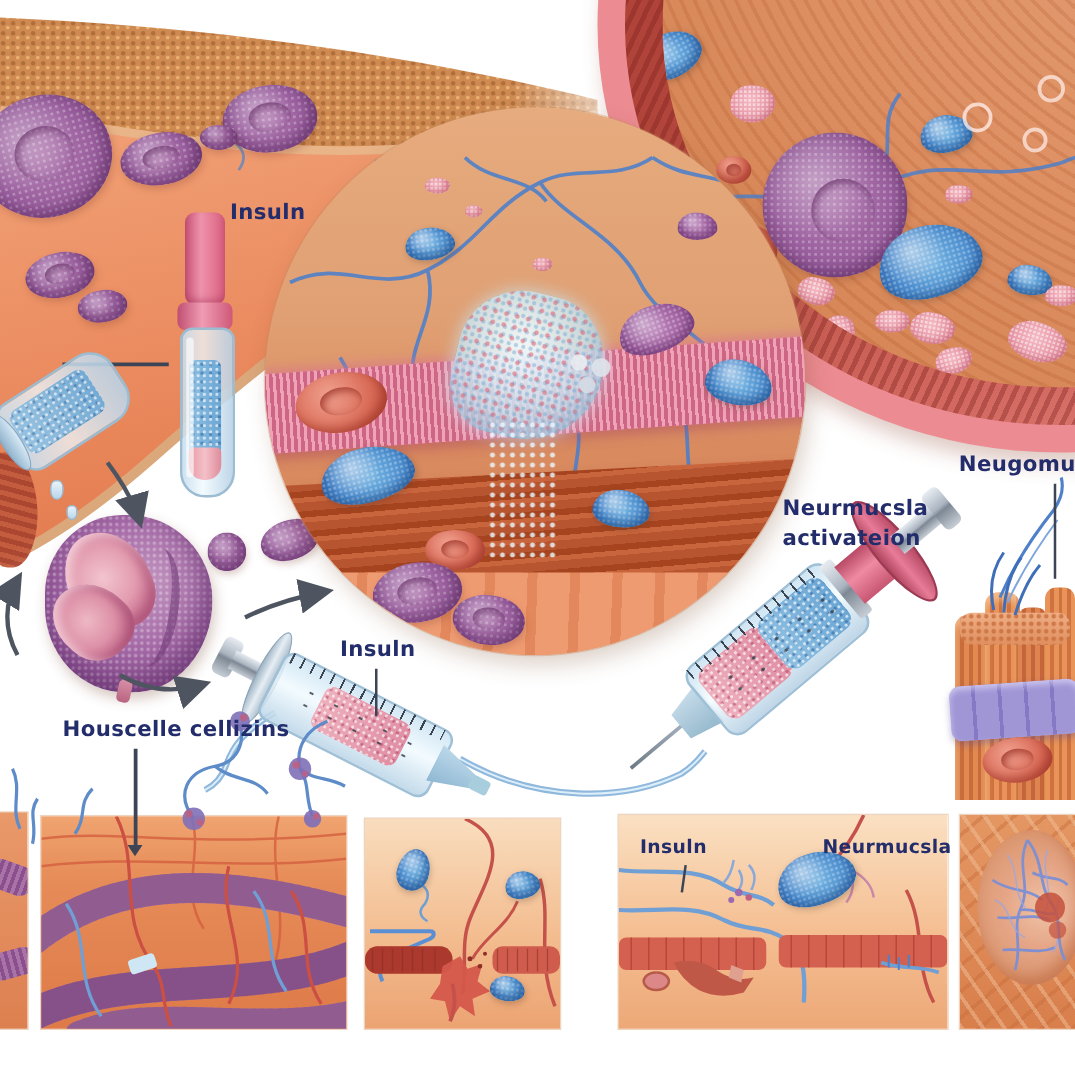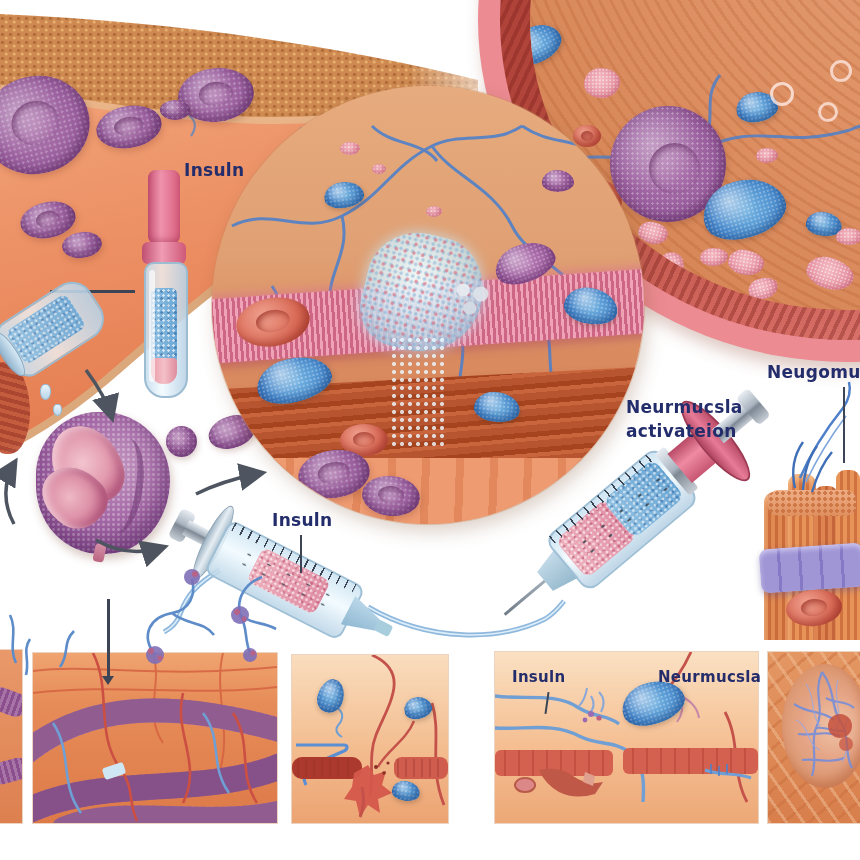--- a/index.html
+++ b/index.html
@@ -506,20 +506,21 @@
 
   <div class="lbl" style="left:272px;top:510px;">Insuln</div>
   <div class="ptr" style="left:300px;top:535px;width:2px;height:38px;"></div>
 
   <div class="lbl" style="left:626px;top:397px;">Neurmucsla</div>
   <div class="lbl" style="left:626px;top:421px;">activateion</div>
 
   <div class="lbl" style="left:767px;top:362px;">Neugomuscl</div>
   <div class="ptr" style="left:843px;top:387px;width:2px;height:76px;"></div>
 
+  <div class="lbl" style="left:50px;top:574px;">Houscelle cellizins</div>
   <div class="ptr" style="left:107px;top:599px;width:2.5px;height:80px;"></div>
   <div class="abs" style="left:102px;top:676px;width:0;height:0;z-index:39;
        border-left:6px solid transparent;border-right:6px solid transparent;border-top:9px solid #3c4455;"></div>
 
   <div class="lbl small" style="left:512px;top:668px;">Insuln</div>
   <div class="ptr" style="left:546px;top:692px;width:2px;height:22px;transform:rotate(8deg);"></div>
 
   <div class="lbl small" style="left:658px;top:668px;">Neurmucsla</div>
 
 </div>

